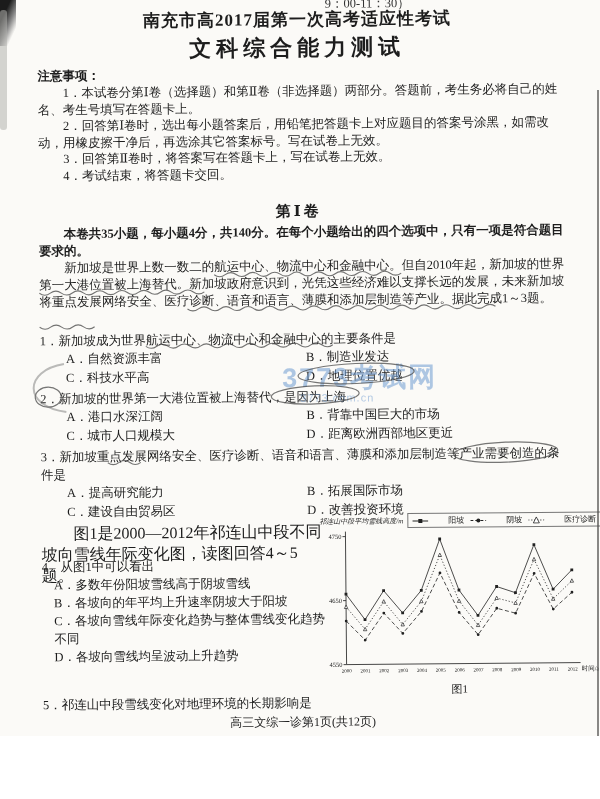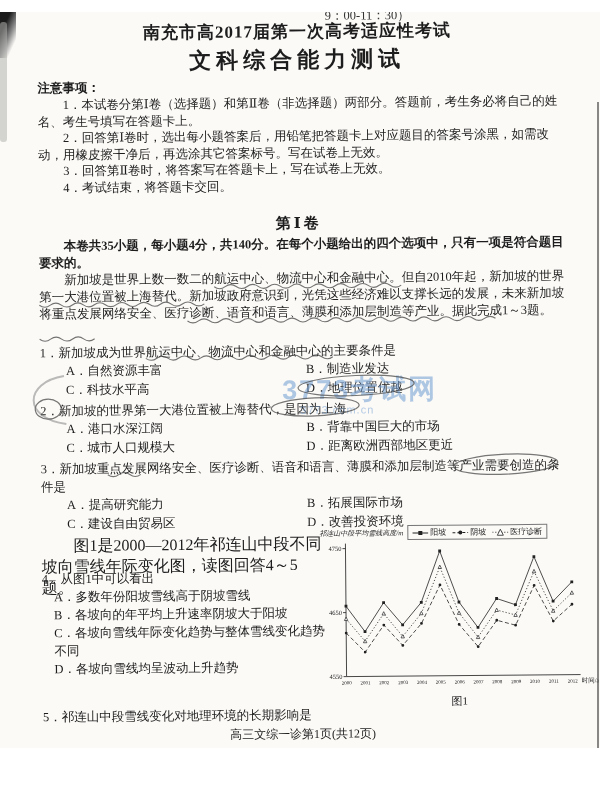--- a/index.html
+++ b/index.html
@@ -1,21 +1,20 @@
 <!DOCTYPE html>
 <html><head>
 <meta charset="utf-8">
 <style>
   html,body{margin:0;padding:0;background:#ffffff;}
   .paper{
     position:relative;width:600px;height:736px;overflow:hidden;
     background:#fbfaf7;
     font-family:"Liberation Serif","DejaVu Serif",serif;
     color:#1d1d1d;
-    margin-top:12px;
   }
   .content{position:absolute;inset:0;transform:rotate(-0.5deg);}
   .abs{position:absolute;margin:0;}
   .blk{left:40px;width:528px;font-size:12.5px;line-height:17px;}
   .top-partial{top:-4px;left:328px;font-size:12.5px;color:#333;}
   .title1{top:8px;left:0;width:100%;text-align:center;font-size:17px;font-weight:bold;letter-spacing:1px;}
   .title2{top:33px;left:0;width:100%;text-align:center;font-size:22px;font-weight:bold;letter-spacing:5px;}
   .notices{top:66px;}
   .notices-heading{font-weight:bold;font-size:12.5px;line-height:17px;}
   p.notice{margin:0;text-indent:2em;font-size:12.5px;line-height:16.5px;}
@@ -29,21 +28,21 @@
   .chart-intro{top:522px;left:40px;width:280px;text-indent:2em;}
   .q4{top:556px;width:284px;}
   .q4 .opt-line{padding-left:12px;font-size:12.5px;line-height:18px;}
   .q5{top:694px;}
   .footer{top:714px;left:0;width:100%;text-align:center;font-size:12px;}
   
   .chart{position:absolute;left:318px;top:514px;width:278px;height:186px;}
   .chart-head{display:flex;align-items:center;gap:4px;}
   .chart-ylabel{font-size:7px;white-space:nowrap;font-style:italic;}
   .chart-legend{border:1px solid #777;display:flex;gap:6px;padding:1px 4px;font-size:8px;align-items:center;white-space:nowrap;}
-  .leg-item{display:flex;align-items:center;gap:2px;}
+  .leg-item{display:flex;align-items:center;gap:20px;}
   .chart-caption{text-align:center;font-size:11px;}
   
   .watermark{position:absolute;left:282px;top:360px;font-size:27px;font-weight:bold;
     color:rgba(110,155,210,0.55);letter-spacing:2px;font-family:"Liberation Sans",sans-serif;}
   .watermark-sub{position:absolute;left:300px;top:392px;font-size:11px;
     color:rgba(110,155,210,0.5);font-family:"Liberation Sans",sans-serif;letter-spacing:1px;}
   
   .site-credit{position:absolute;left:4px;top:760px;font-size:17px;color:#8d8d8d;letter-spacing:1px;
     font-family:"Liberation Sans",sans-serif;}
   .plus-icon{position:absolute;right:16px;top:760px;width:18px;height:18px;}

